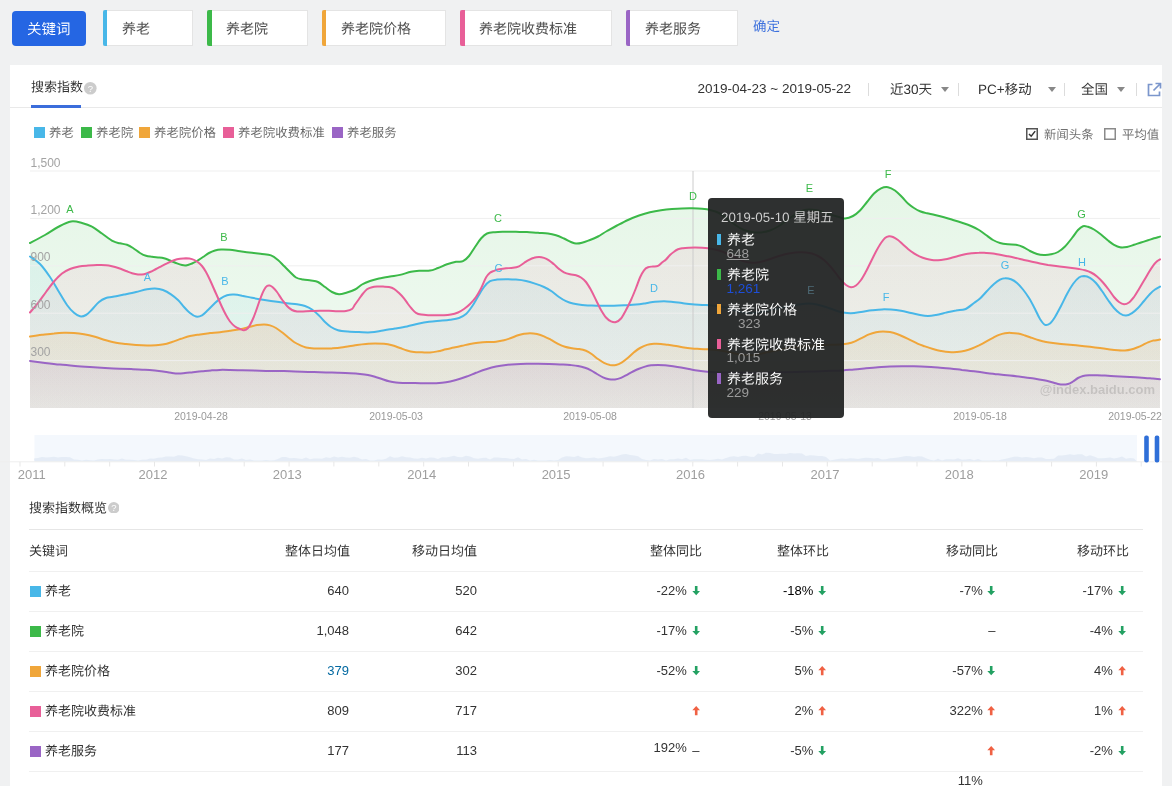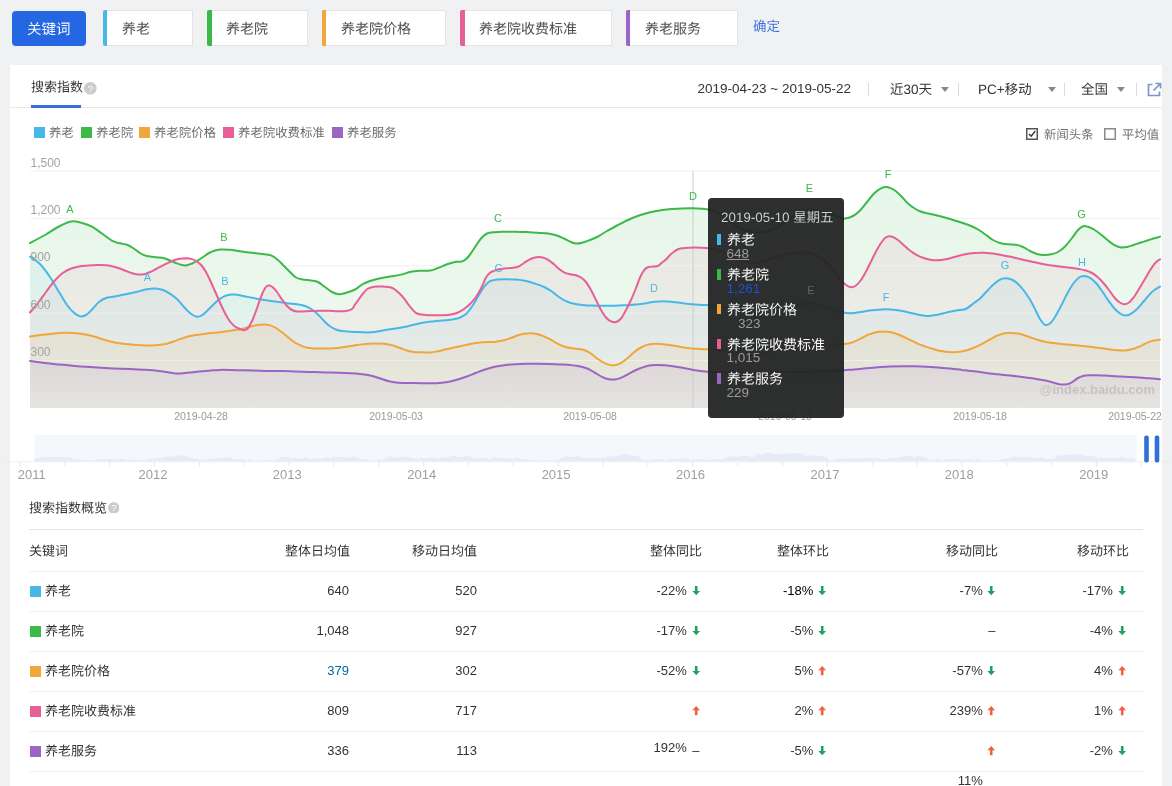--- a/index.html
+++ b/index.html
@@ -289,21 +289,21 @@
 <div style="position:absolute;font:400 13px 'Liberation Sans', sans-serif;color:#333;white-space:pre;top:583.2px;line-height:15.6px;right:59.2px;">-17%</div>
 <svg style="position:absolute;left:1117.5px;top:586.4px" width="8.5" height="9.2">
     <path d="M4.2 9.2 L8.1 4.9 L5.5 4.9 L5.5 0 L2.9 0 L2.9 4.9 L0.3 4.9 Z" fill="#23a162"></path>
   </svg>
 <div style="position:absolute;left:29px;top:610.5px;width:1114px;height:1px;background:#f0f0f0"></div>
 <div style="position:absolute;left:29.5px;top:625.5px;width:11px;height:11px;background:#3cb949"></div>
 <svg style="position:absolute;left:45.0px;top:622.3px;overflow:visible" width="39.0" height="18.2">
     <path transform="translate(0 13.5)" d="M8.0 -3.8V1.0H9.0V-3.8C9.8 -3.1 10.8 -2.6 11.8 -2.3C12.0 -2.5 12.3 -2.9 12.5 -3.1C11.1 -3.4 9.8 -4.1 8.9 -5.0H12.2V-5.8H5.9C6.1 -6.2 6.3 -6.5 6.4 -6.9H11.1V-7.7H6.7C6.8 -8.0 6.9 -8.3 7.0 -8.6H11.8V-9.5H9.0C9.3 -9.8 9.6 -10.3 9.9 -10.7L8.9 -11.0C8.6 -10.6 8.2 -9.9 7.9 -9.5H4.5L5.1 -9.7C4.9 -10.1 4.5 -10.6 4.2 -11.0L3.3 -10.7C3.7 -10.3 4.0 -9.8 4.1 -9.5H1.3V-8.6H6.0C6.0 -8.3 5.8 -8.0 5.7 -7.7H2.0V-6.9H5.4C5.2 -6.5 5.0 -6.2 4.8 -5.8H0.7V-5.0H4.0C3.1 -4.1 2.0 -3.5 0.5 -3.1C0.7 -2.9 1.0 -2.5 1.1 -2.3C2.2 -2.6 3.2 -3.0 4.0 -3.6V-3.0C4.0 -2.0 3.7 -0.6 1.4 0.4C1.6 0.5 1.9 0.9 2.1 1.1C4.6 0.0 4.9 -1.7 4.9 -3.0V-3.8H4.2C4.7 -4.2 5.0 -4.6 5.4 -5.0H7.7C8.1 -4.6 8.5 -4.2 9.0 -3.8Z M23.9 -10.4C23.4 -9.8 22.9 -9.1 22.3 -8.5V-9.2H19.1V-10.9H18.1V-9.2H14.8V-8.2H18.1V-6.5H13.7V-5.6H18.9C17.2 -4.4 15.4 -3.4 13.4 -2.7C13.6 -2.5 14.0 -2.1 14.1 -1.9C15.2 -2.3 16.2 -2.8 17.2 -3.4V-0.6C17.2 0.5 17.7 0.8 19.3 0.8C19.7 0.8 22.5 0.8 22.9 0.8C24.4 0.8 24.7 0.4 24.9 -1.5C24.6 -1.5 24.2 -1.7 24.0 -1.8C23.9 -0.3 23.7 -0.0 22.9 -0.0C22.2 -0.0 19.8 -0.0 19.4 -0.0C18.4 -0.0 18.2 -0.1 18.2 -0.6V-1.8C20.1 -2.3 22.2 -2.9 23.7 -3.6L22.9 -4.3C21.8 -3.7 19.9 -3.1 18.2 -2.6V-4.0C19.0 -4.5 19.7 -5.0 20.4 -5.6H25.3V-6.5H21.6C22.8 -7.5 23.8 -8.7 24.8 -10.0ZM19.1 -6.5V-8.2H22.1C21.5 -7.6 20.8 -7.0 20.1 -6.5Z M32.0 -7.0V-6.1H37.3V-7.0ZM31.0 -4.6V-3.8H32.9C32.7 -1.7 32.2 -0.5 29.9 0.2C30.1 0.4 30.4 0.8 30.5 1.0C33.0 0.2 33.6 -1.4 33.8 -3.8H35.2V-0.3C35.2 0.6 35.4 0.9 36.3 0.9C36.5 0.9 37.3 0.9 37.5 0.9C38.3 0.9 38.5 0.4 38.6 -1.2C38.3 -1.3 37.9 -1.5 37.7 -1.6C37.7 -0.2 37.6 0.0 37.4 0.0C37.2 0.0 36.6 0.0 36.4 0.0C36.2 0.0 36.1 -0.0 36.1 -0.4V-3.8H38.4V-4.6ZM33.6 -10.7C33.9 -10.3 34.2 -9.8 34.3 -9.3H31.0V-7.0H31.9V-8.4H37.4V-7.0H38.3V-9.3H35.1L35.3 -9.4C35.2 -9.8 34.8 -10.5 34.5 -11.0ZM27.0 -10.4V1.0H27.9V-9.5H29.6C29.4 -8.6 29.0 -7.5 28.6 -6.6C29.5 -5.5 29.8 -4.6 29.8 -3.9C29.8 -3.5 29.7 -3.1 29.5 -3.0C29.4 -2.9 29.2 -2.9 29.1 -2.9C28.9 -2.9 28.6 -2.9 28.3 -2.9C28.5 -2.7 28.6 -2.3 28.6 -2.0C28.9 -2.0 29.2 -2.0 29.4 -2.1C29.7 -2.1 29.9 -2.2 30.1 -2.3C30.5 -2.6 30.6 -3.1 30.6 -3.8C30.6 -4.6 30.4 -5.6 29.5 -6.7C29.9 -7.7 30.4 -9.0 30.8 -10.0L30.1 -10.4L30.0 -10.4Z" fill="#333"></path>
   </svg>
 <div style="position:absolute;font:400 13px 'Liberation Sans', sans-serif;color:#333;white-space:pre;top:623.2px;line-height:15.6px;right:823.0px;">1,048</div>
-<div style="position:absolute;font:400 13px 'Liberation Sans', sans-serif;color:#333;white-space:pre;top:623.2px;line-height:15.6px;right:695.0px;">927</div>
+<div style="position:absolute;font:400 13px 'Liberation Sans', sans-serif;color:#333;white-space:pre;top:623.2px;line-height:15.6px;right:695.0px;">642</div>
 <div style="position:absolute;font:400 13px 'Liberation Sans', sans-serif;color:#333;white-space:pre;top:623.2px;line-height:15.6px;right:485.2px;">-17%</div>
 <svg style="position:absolute;left:691.5px;top:626.4px" width="8.5" height="9.2">
     <path d="M4.2 9.2 L8.1 4.9 L5.5 4.9 L5.5 0 L2.9 0 L2.9 4.9 L0.3 4.9 Z" fill="#23a162"></path>
   </svg>
 <div style="position:absolute;font:400 13px 'Liberation Sans', sans-serif;color:#333;white-space:pre;top:623.2px;line-height:15.6px;right:358.7px;">-5%</div>
 <svg style="position:absolute;left:818.0px;top:626.4px" width="8.5" height="9.2">
     <path d="M4.2 9.2 L8.1 4.9 L5.5 4.9 L5.5 0 L2.9 0 L2.9 4.9 L0.3 4.9 Z" fill="#23a162"></path>
   </svg>
 <div style="position:absolute;font:400 13px 'Liberation Sans', sans-serif;color:#333;white-space:pre;top:623.2px;line-height:15.6px;right:176.6px;">–</div>
 <div style="position:absolute;font:400 13px 'Liberation Sans', sans-serif;color:#333;white-space:pre;top:623.2px;line-height:15.6px;right:59.2px;">-4%</div>
@@ -341,34 +341,34 @@
 <div style="position:absolute;font:400 13px 'Liberation Sans', sans-serif;color:#333;white-space:pre;top:703.2px;line-height:15.6px;right:823.0px;">809</div>
 <div style="position:absolute;font:400 13px 'Liberation Sans', sans-serif;color:#333;white-space:pre;top:703.2px;line-height:15.6px;right:695.0px;">717</div>
 <div style="position:absolute;font:400 13px 'Liberation Sans', sans-serif;color:#333;white-space:pre;top:703.2px;line-height:15.6px;right:485.2px;margin-top:37px;">192%</div>
 <svg style="position:absolute;left:691.5px;top:706.4px" width="8.5" height="9.2">
     <path d="M4.2 0 L8.1 4.3 L5.5 4.3 L5.5 9.2 L2.9 9.2 L2.9 4.3 L0.3 4.3 Z" fill="#f06143"></path>
   </svg>
 <div style="position:absolute;font:400 13px 'Liberation Sans', sans-serif;color:#333;white-space:pre;top:703.2px;line-height:15.6px;right:358.7px;">2%</div>
 <svg style="position:absolute;left:818.0px;top:706.4px" width="8.5" height="9.2">
     <path d="M4.2 0 L8.1 4.3 L5.5 4.3 L5.5 9.2 L2.9 9.2 L2.9 4.3 L0.3 4.3 Z" fill="#f06143"></path>
   </svg>
-<div style="position:absolute;font:400 13px 'Liberation Sans', sans-serif;color:#333;white-space:pre;top:703.2px;line-height:15.6px;right:189.3px;">239%</div>
+<div style="position:absolute;font:400 13px 'Liberation Sans', sans-serif;color:#333;white-space:pre;top:703.2px;line-height:15.6px;right:189.3px;">322%</div>
 <svg style="position:absolute;left:987.4px;top:706.4px" width="8.5" height="9.2">
     <path d="M4.2 0 L8.1 4.3 L5.5 4.3 L5.5 9.2 L2.9 9.2 L2.9 4.3 L0.3 4.3 Z" fill="#f06143"></path>
   </svg>
 <div style="position:absolute;font:400 13px 'Liberation Sans', sans-serif;color:#333;white-space:pre;top:703.2px;line-height:15.6px;right:59.2px;">1%</div>
 <svg style="position:absolute;left:1117.5px;top:706.4px" width="8.5" height="9.2">
     <path d="M4.2 0 L8.1 4.3 L5.5 4.3 L5.5 9.2 L2.9 9.2 L2.9 4.3 L0.3 4.3 Z" fill="#f06143"></path>
   </svg>
 <div style="position:absolute;left:29px;top:730.5px;width:1114px;height:1px;background:#f0f0f0"></div>
 <div style="position:absolute;left:29.5px;top:745.5px;width:11px;height:11px;background:#9a65c5"></div>
 <svg style="position:absolute;left:45.0px;top:742.3px;overflow:visible" width="52.0" height="18.2">
     <path transform="translate(0 13.5)" d="M8.0 -3.8V1.0H9.0V-3.8C9.8 -3.1 10.8 -2.6 11.8 -2.3C12.0 -2.5 12.3 -2.9 12.5 -3.1C11.1 -3.4 9.8 -4.1 8.9 -5.0H12.2V-5.8H5.9C6.1 -6.2 6.3 -6.5 6.4 -6.9H11.1V-7.7H6.7C6.8 -8.0 6.9 -8.3 7.0 -8.6H11.8V-9.5H9.0C9.3 -9.8 9.6 -10.3 9.9 -10.7L8.9 -11.0C8.6 -10.6 8.2 -9.9 7.9 -9.5H4.5L5.1 -9.7C4.9 -10.1 4.5 -10.6 4.2 -11.0L3.3 -10.7C3.7 -10.3 4.0 -9.8 4.1 -9.5H1.3V-8.6H6.0C6.0 -8.3 5.8 -8.0 5.7 -7.7H2.0V-6.9H5.4C5.2 -6.5 5.0 -6.2 4.8 -5.8H0.7V-5.0H4.0C3.1 -4.1 2.0 -3.5 0.5 -3.1C0.7 -2.9 1.0 -2.5 1.1 -2.3C2.2 -2.6 3.2 -3.0 4.0 -3.6V-3.0C4.0 -2.0 3.7 -0.6 1.4 0.4C1.6 0.5 1.9 0.9 2.1 1.1C4.6 0.0 4.9 -1.7 4.9 -3.0V-3.8H4.2C4.7 -4.2 5.0 -4.6 5.4 -5.0H7.7C8.1 -4.6 8.5 -4.2 9.0 -3.8Z M23.9 -10.4C23.4 -9.8 22.9 -9.1 22.3 -8.5V-9.2H19.1V-10.9H18.1V-9.2H14.8V-8.2H18.1V-6.5H13.7V-5.6H18.9C17.2 -4.4 15.4 -3.4 13.4 -2.7C13.6 -2.5 14.0 -2.1 14.1 -1.9C15.2 -2.3 16.2 -2.8 17.2 -3.4V-0.6C17.2 0.5 17.7 0.8 19.3 0.8C19.7 0.8 22.5 0.8 22.9 0.8C24.4 0.8 24.7 0.4 24.9 -1.5C24.6 -1.5 24.2 -1.7 24.0 -1.8C23.9 -0.3 23.7 -0.0 22.9 -0.0C22.2 -0.0 19.8 -0.0 19.4 -0.0C18.4 -0.0 18.2 -0.1 18.2 -0.6V-1.8C20.1 -2.3 22.2 -2.9 23.7 -3.6L22.9 -4.3C21.8 -3.7 19.9 -3.1 18.2 -2.6V-4.0C19.0 -4.5 19.7 -5.0 20.4 -5.6H25.3V-6.5H21.6C22.8 -7.5 23.8 -8.7 24.8 -10.0ZM19.1 -6.5V-8.2H22.1C21.5 -7.6 20.8 -7.0 20.1 -6.5Z M27.4 -10.4V-5.8C27.4 -3.8 27.3 -1.2 26.4 0.6C26.7 0.7 27.1 0.9 27.2 1.1C27.8 -0.2 28.1 -1.8 28.2 -3.4H30.3V-0.1C30.3 0.1 30.2 0.1 30.0 0.1C29.9 0.1 29.3 0.1 28.7 0.1C28.8 0.4 29.0 0.8 29.0 1.0C29.9 1.0 30.4 1.0 30.7 0.9C31.1 0.7 31.2 0.4 31.2 -0.1V-10.4ZM28.3 -9.5H30.3V-7.4H28.3ZM28.3 -6.5H30.3V-4.3H28.3C28.3 -4.8 28.3 -5.3 28.3 -5.8ZM37.2 -5.1C36.9 -4.0 36.4 -3.0 35.9 -2.2C35.2 -3.0 34.8 -4.0 34.4 -5.1ZM32.3 -10.4V1.0H33.3V-5.1H33.6C34.0 -3.7 34.6 -2.5 35.3 -1.4C34.7 -0.7 34.0 -0.1 33.3 0.2C33.5 0.4 33.8 0.7 33.9 1.0C34.6 0.5 35.3 -0.0 35.9 -0.7C36.5 0.0 37.2 0.6 38.0 1.1C38.1 0.8 38.4 0.5 38.6 0.3C37.8 -0.1 37.1 -0.7 36.4 -1.4C37.2 -2.6 37.9 -4.0 38.2 -5.8L37.7 -6.0L37.5 -6.0H33.3V-9.5H36.9V-7.9C36.9 -7.7 36.9 -7.7 36.7 -7.7C36.5 -7.7 35.8 -7.7 35.0 -7.7C35.1 -7.5 35.2 -7.1 35.3 -6.9C36.3 -6.9 36.9 -6.9 37.3 -7.0C37.8 -7.1 37.9 -7.4 37.9 -7.9V-10.4Z M44.8 -5.0C44.7 -4.5 44.7 -4.1 44.6 -3.7H40.6V-2.8H44.3C43.5 -1.1 42.1 -0.3 39.7 0.2C39.9 0.4 40.2 0.8 40.3 1.0C42.8 0.4 44.5 -0.7 45.3 -2.8H49.2C49.0 -1.1 48.8 -0.3 48.5 -0.1C48.3 0.1 48.2 0.1 47.9 0.1C47.6 0.1 46.7 0.1 45.9 -0.0C46.1 0.2 46.2 0.6 46.2 0.9C47.0 0.9 47.8 0.9 48.2 0.9C48.6 0.9 48.9 0.8 49.2 0.5C49.7 0.1 50.0 -0.9 50.3 -3.2C50.3 -3.4 50.3 -3.7 50.3 -3.7H45.6C45.7 -4.0 45.7 -4.4 45.8 -4.9ZM48.7 -8.7C47.9 -8.0 46.9 -7.3 45.6 -6.9C44.6 -7.3 43.8 -7.9 43.2 -8.6L43.4 -8.7ZM44.0 -10.9C43.3 -9.8 42.0 -8.5 40.2 -7.5C40.4 -7.4 40.7 -7.0 40.8 -6.8C41.4 -7.2 42.0 -7.6 42.6 -8.0C43.1 -7.4 43.7 -6.9 44.5 -6.5C43.0 -6.0 41.2 -5.7 39.6 -5.5C39.8 -5.3 39.9 -4.9 40.0 -4.6C41.9 -4.9 43.8 -5.3 45.6 -5.9C47.1 -5.3 48.9 -5.0 50.9 -4.8C51.1 -5.1 51.3 -5.5 51.5 -5.7C49.8 -5.8 48.1 -6.0 46.8 -6.4C48.2 -7.1 49.4 -8.0 50.2 -9.2L49.6 -9.6L49.5 -9.6H44.2C44.5 -10.0 44.7 -10.3 45.0 -10.7Z" fill="#333"></path>
   </svg>
-<div style="position:absolute;font:400 13px 'Liberation Sans', sans-serif;color:#333;white-space:pre;top:743.2px;line-height:15.6px;right:823.0px;">336</div>
+<div style="position:absolute;font:400 13px 'Liberation Sans', sans-serif;color:#333;white-space:pre;top:743.2px;line-height:15.6px;right:823.0px;">177</div>
 <div style="position:absolute;font:400 13px 'Liberation Sans', sans-serif;color:#333;white-space:pre;top:743.2px;line-height:15.6px;right:695.0px;">113</div>
 <div style="position:absolute;font:400 13px 'Liberation Sans', sans-serif;color:#333;white-space:pre;top:743.2px;line-height:15.6px;right:472.5px;">–</div>
 <div style="position:absolute;font:400 13px 'Liberation Sans', sans-serif;color:#333;white-space:pre;top:743.2px;line-height:15.6px;right:358.7px;">-5%</div>
 <svg style="position:absolute;left:818.0px;top:746.4px" width="8.5" height="9.2">
     <path d="M4.2 9.2 L8.1 4.9 L5.5 4.9 L5.5 0 L2.9 0 L2.9 4.9 L0.3 4.9 Z" fill="#23a162"></path>
   </svg>
 <div style="position:absolute;font:400 13px 'Liberation Sans', sans-serif;color:#333;white-space:pre;top:743.2px;line-height:15.6px;right:189.3px;margin-top:30px;">11%</div>
 <svg style="position:absolute;left:987.4px;top:746.4px" width="8.5" height="9.2">
     <path d="M4.2 0 L8.1 4.3 L5.5 4.3 L5.5 9.2 L2.9 9.2 L2.9 4.3 L0.3 4.3 Z" fill="#f06143"></path>
   </svg>

